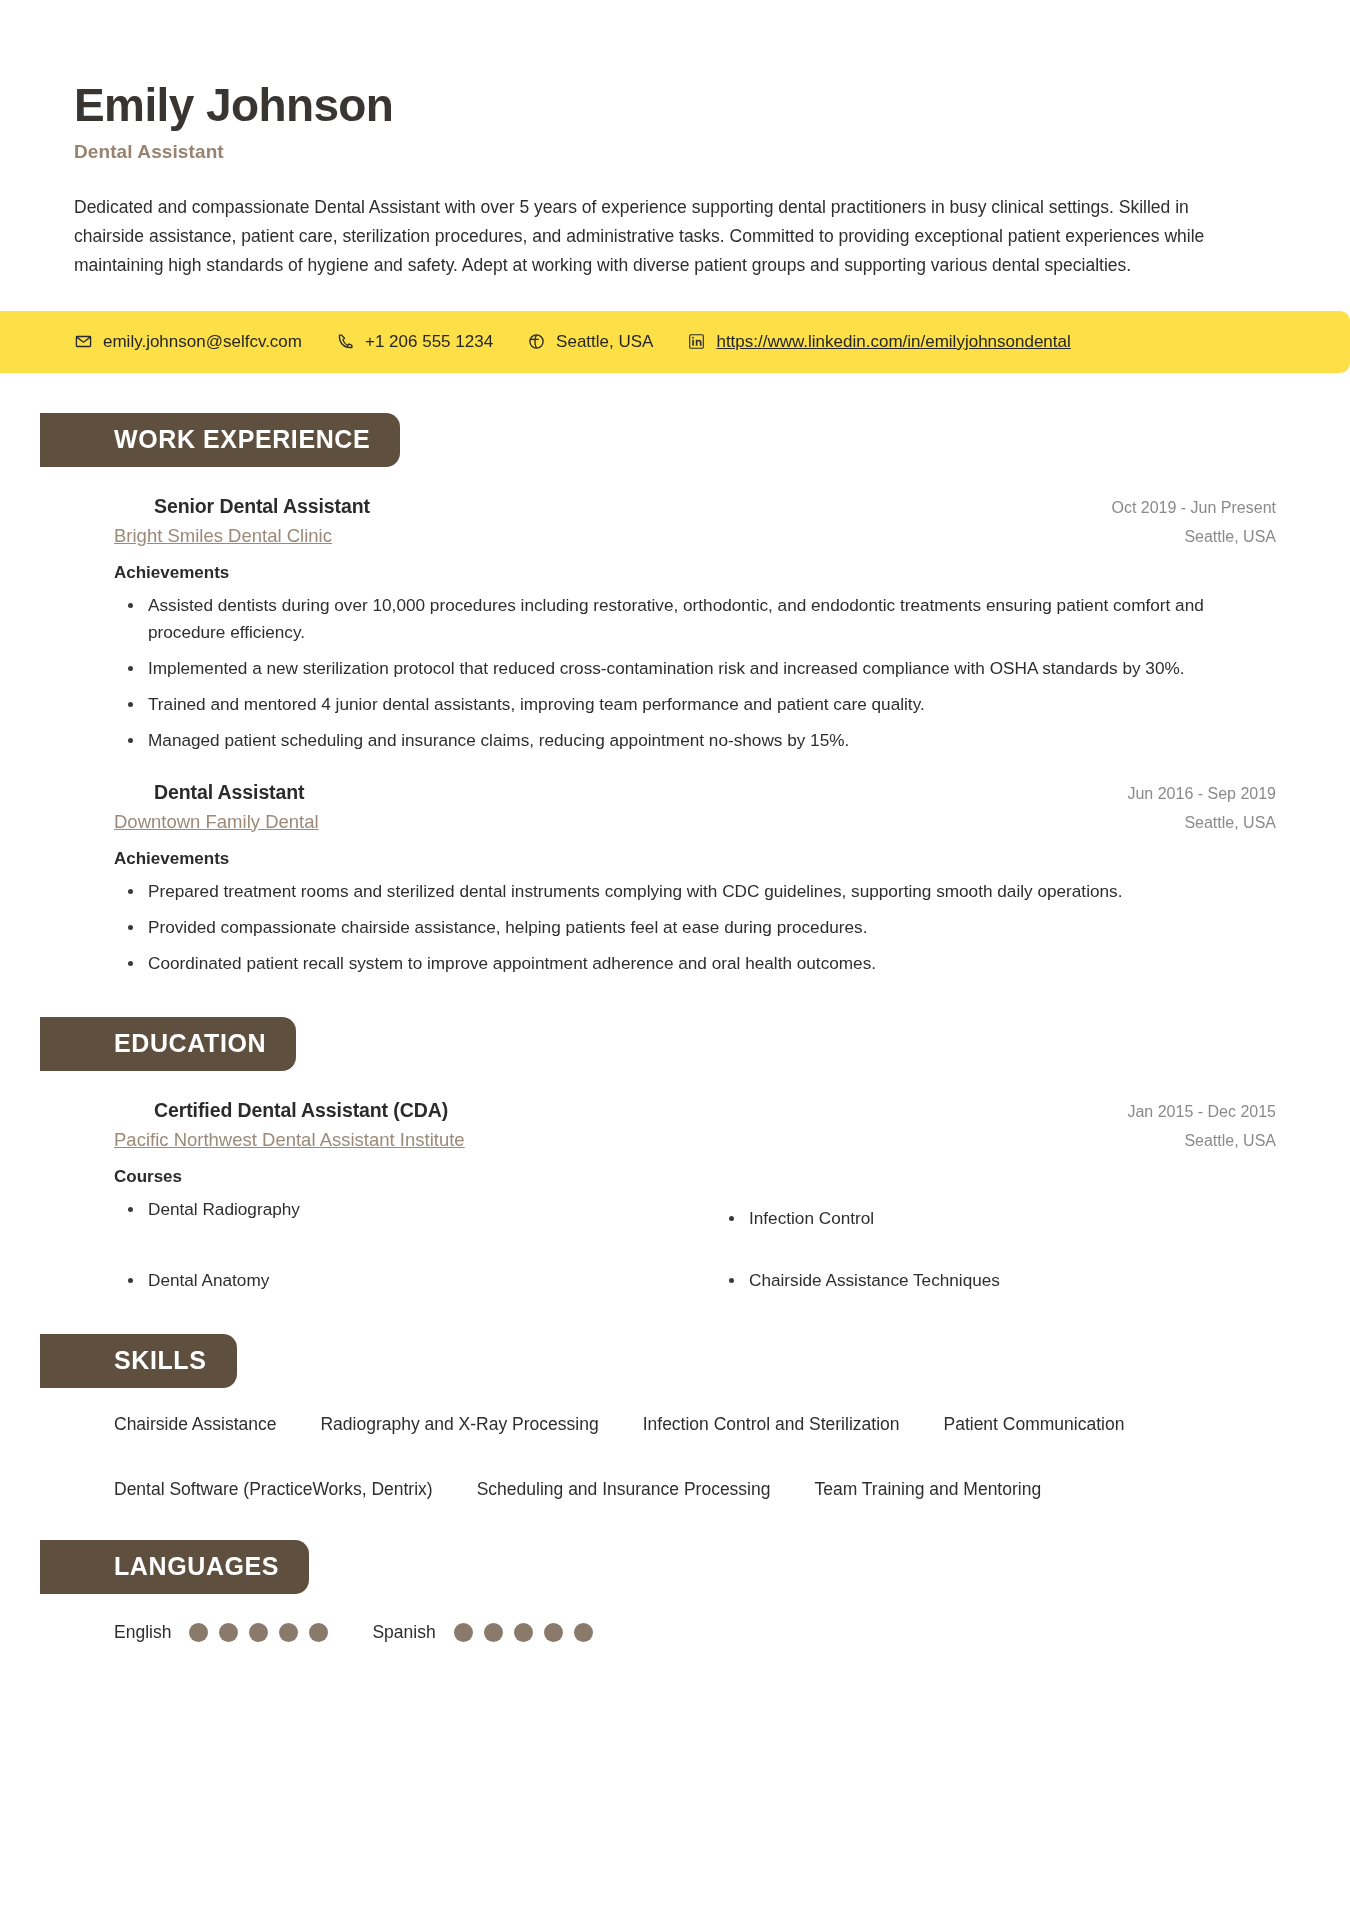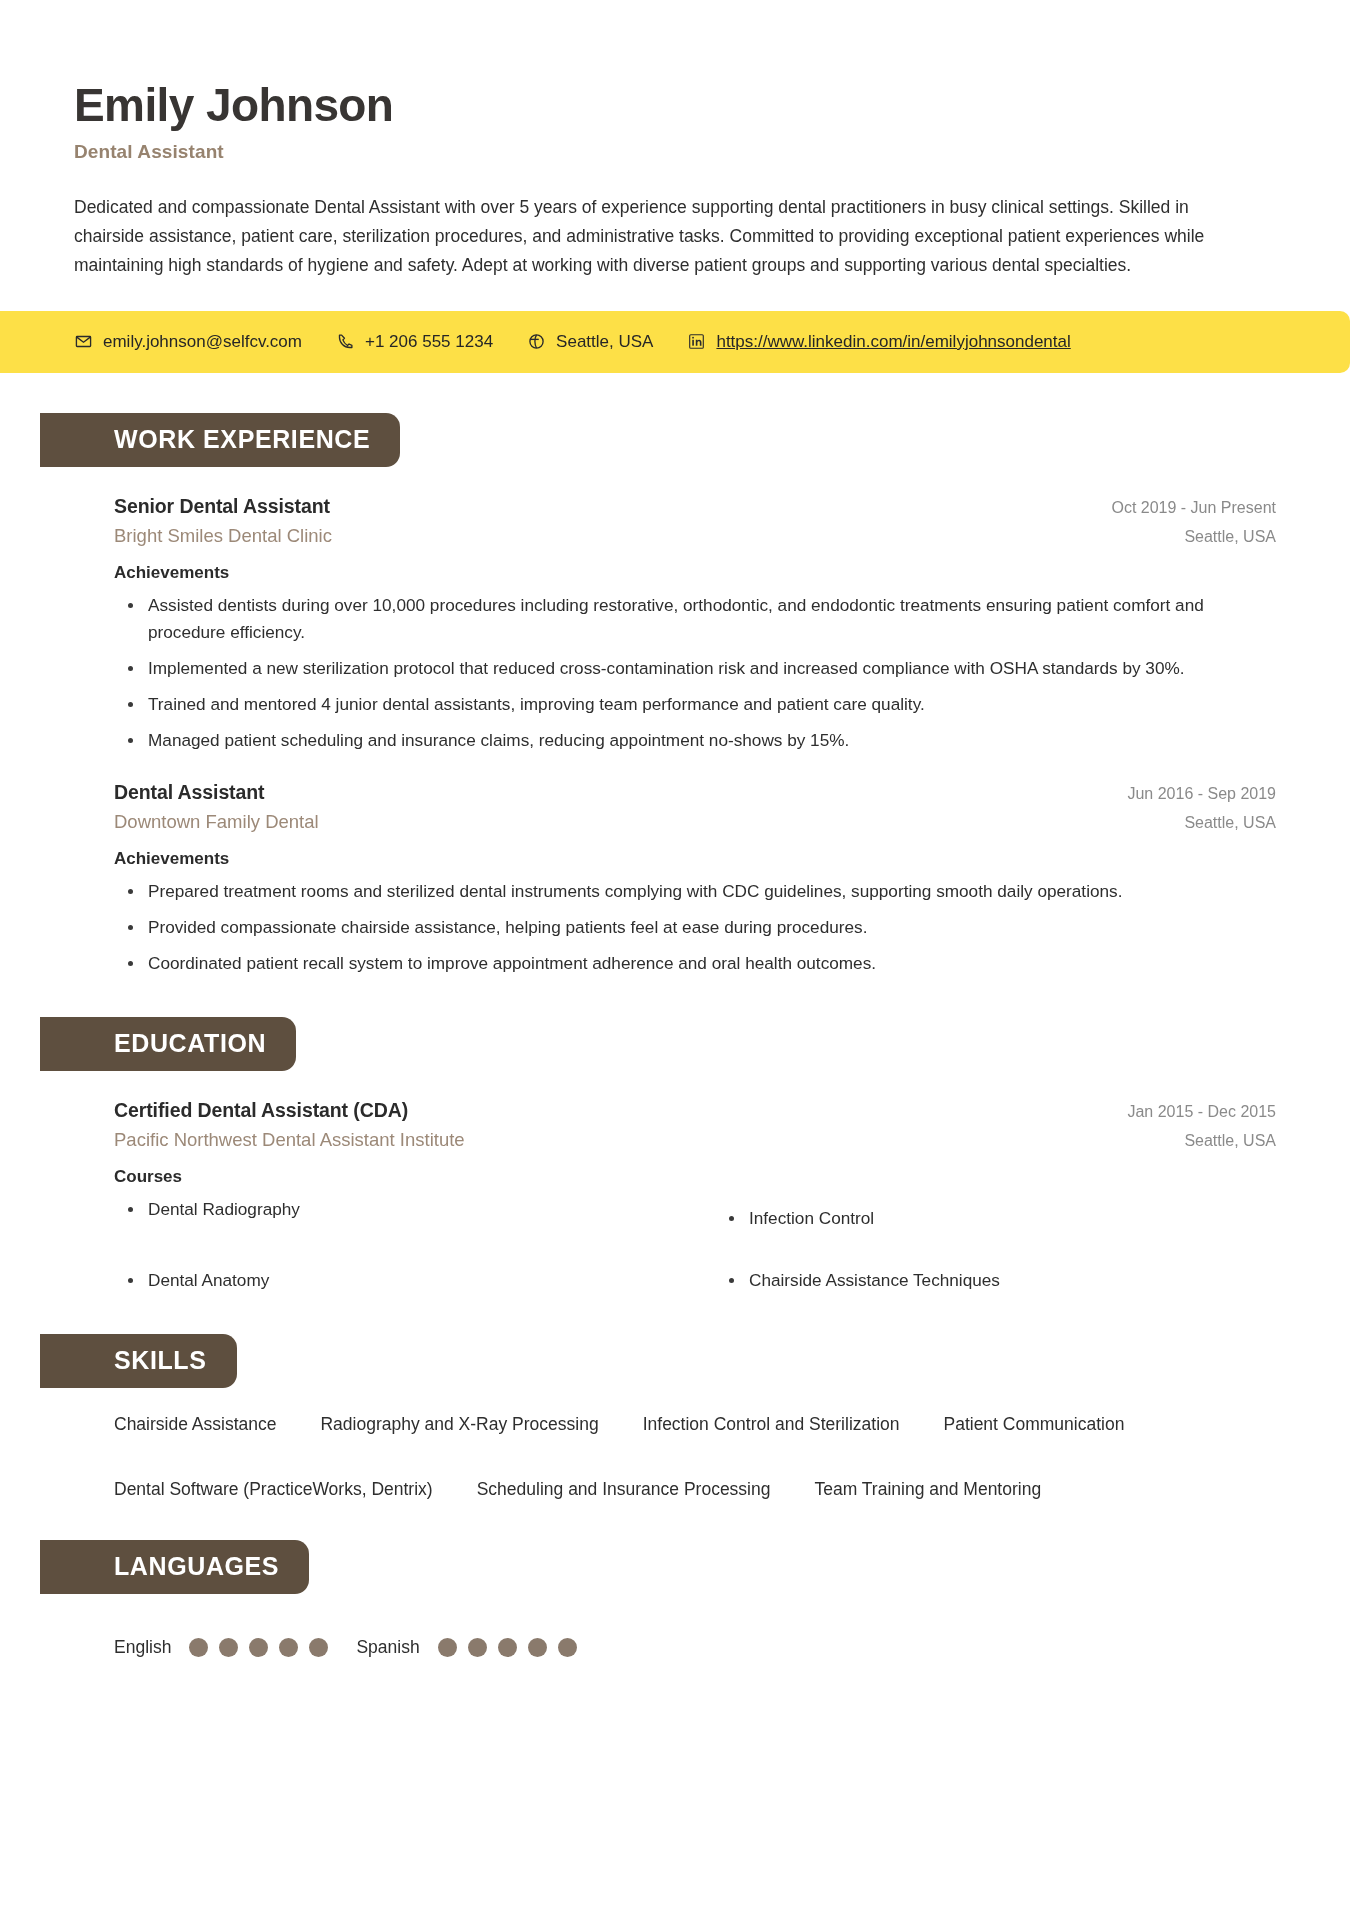--- a/index.html
+++ b/index.html
@@ -103,26 +103,28 @@
     justify-content: space-between;
     align-items: baseline;
     gap: 20px;
   }
 
   .entry-title {
     font-size: 19.5px;
     font-weight: 700;
     color: #2b2b2b;
     letter-spacing: -0.1px;
+    margin-left: 40px;
   }
 
   .entry-org {
     margin-top: 7px;
     font-size: 18.5px;
     color: #9c8978;
+    text-decoration: underline;
   }
 
   .entry-meta {
     font-size: 16px;
     color: #8a8a8a;
     white-space: nowrap;
     text-align: right;
   }
   .entry-meta.loc { margin-top: 9px; }
 
@@ -172,24 +174,24 @@
     flex-wrap: wrap;
     column-gap: 28px;
     row-gap: 16px;
     max-width: 1120px;
     gap: 44px;
   }
   .skill-item { font-size: 17.5px; color: #2e2e2e; white-space: nowrap; }
 
   
   .lang-wrap {
-    margin-top: 43px;
+    margin-top: 28px;
     display: flex;
     align-items: flex-start;
-    gap: 28px;
+    gap: 44px;
     flex-wrap: wrap;
   }
   .lang-item { display: flex; align-items: center; gap: 18px; }
   .lang-name { font-size: 17.5px; color: #2e2e2e; }
   .dots { display: flex; gap: 11px; }
   .dot { width: 19px; height: 19px; border-radius: 50%; background: #8a7a6c; }
 
   .bottom-pad { height: 60px; }
 </style>
 </head>

